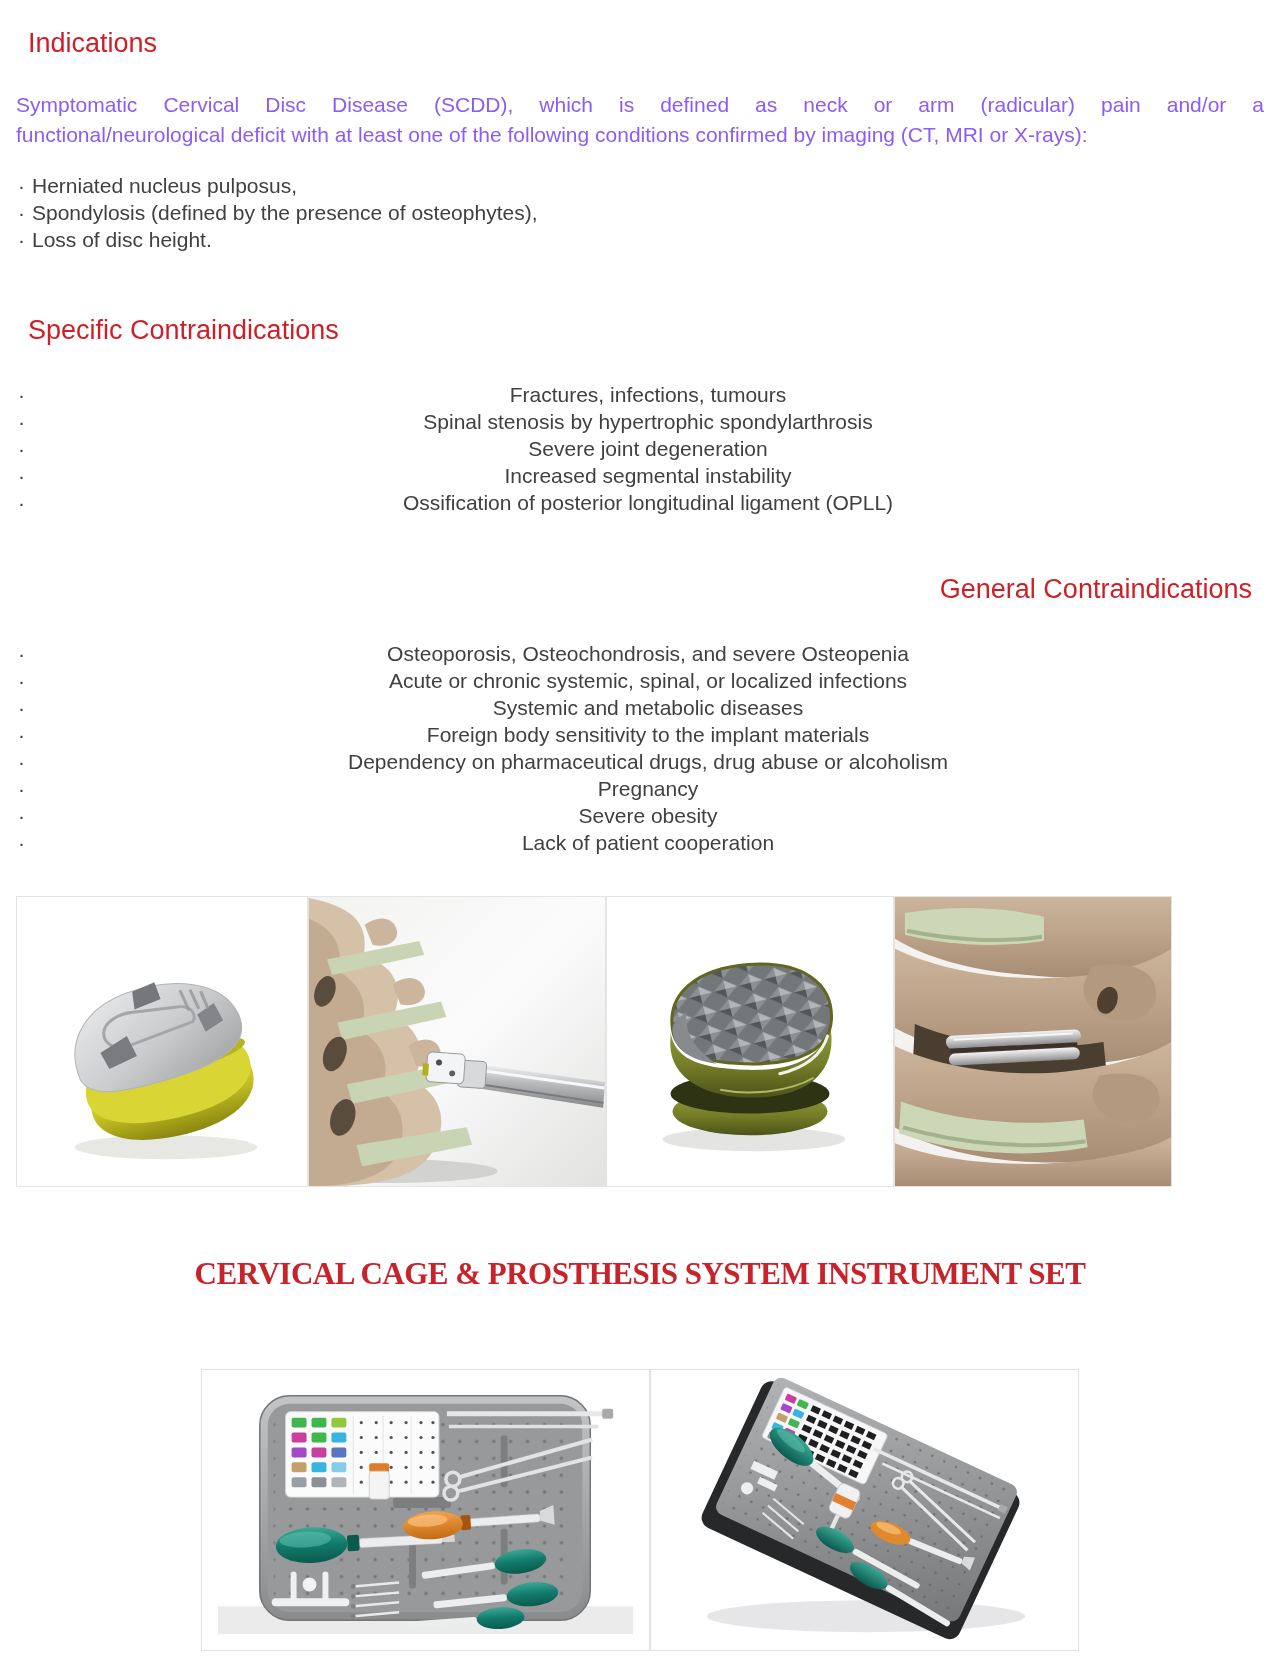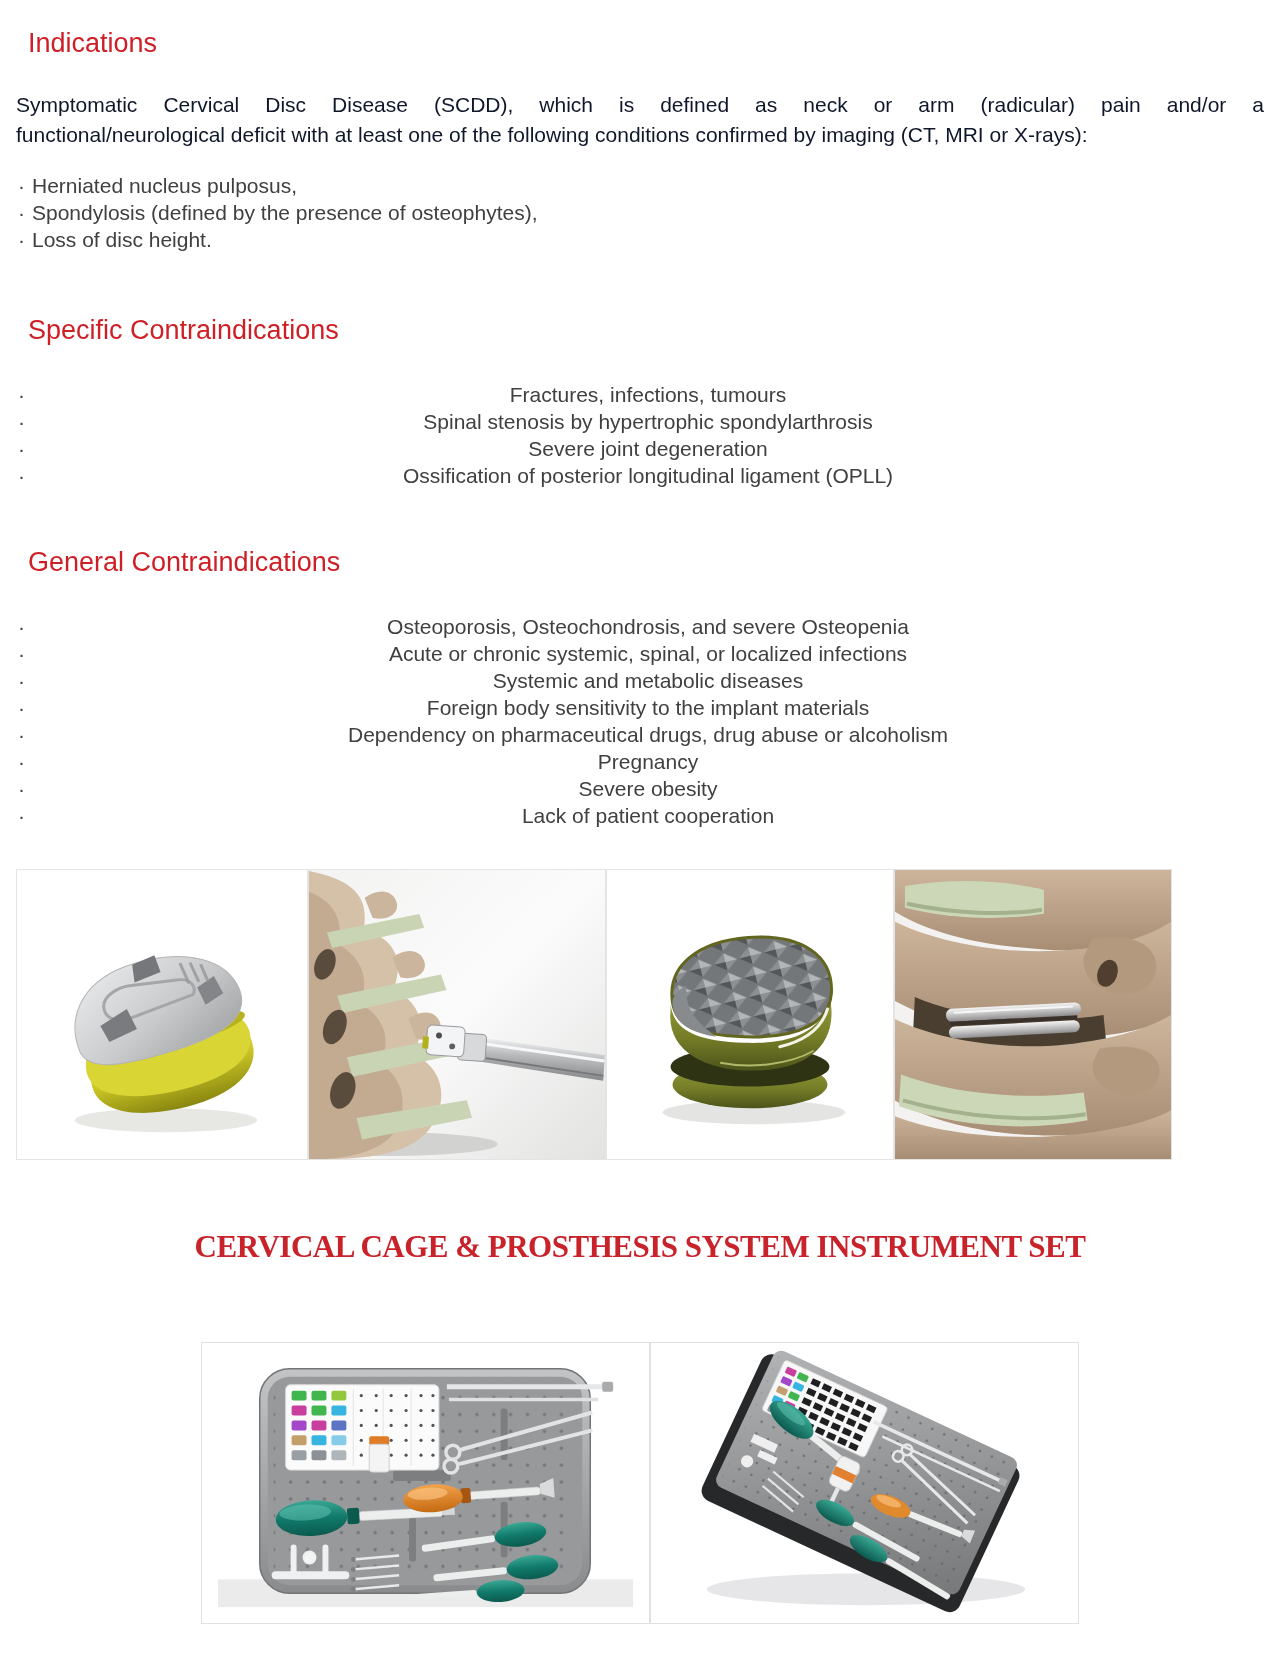--- a/index.html
+++ b/index.html
@@ -2,23 +2,23 @@
 <html><head>
 <meta charset="utf-8">
 <style>
   * { box-sizing: border-box; }
   html,body { margin:0; padding:0; background:#ffffff; }
   body { width:1280px; font-family:"Liberation Sans","DejaVu Sans",sans-serif; }
   .page { padding:14px 16px 11px 16px; }
 
   .section-heading { margin:12px; font-size:27px; font-weight:400; line-height:34px; color:#cf1f26; }
   .mt-spec { margin-top:60px; }
-  .mt-gen  { margin-top:56px; }
-
-  .para { margin:30px 0 0 0; font-size:21px; line-height:30px; color:#0f172a; }
+  .mt-gen  { margin-top:56px;text-align:right; }
+
+  .para { margin:30px 0 0 0; font-size:21px; line-height:30px; color:#8b5cf6; }
   .para .jline { display:block; text-align:justify; text-align-last:justify; }
   .para .nline { display:block; }
 
   ul.dotlist { list-style:none; margin:22px 0 0 0; padding:0; font-size:21px; line-height:27px; color:#404040; }
   ul.dotlist.mt-lg { margin-top:34px;text-align:center; }
   ul.dotlist li { position:relative; padding-left:16px; }
   ul.dotlist li::before { content:"\00B7"; position:absolute; left:2px; top:0; }
 
   .gallery { margin-top:40px; display:flex; align-items:flex-start; }
   .gallery figure { margin:0; border:1px solid #e4e4e5; background:#fff; height:291px; }
@@ -53,20 +53,21 @@
     <li>Spondylosis (defined by the presence of osteophytes),</li>
     <li>Loss of disc height.</li>
   </ul>
 
   <h2 class="section-heading mt-spec">Specific Contraindications</h2>
 
   <ul class="dotlist mt-lg">
     <li>Fractures, infections, tumours</li>
     <li>Spinal stenosis by hypertrophic spondylarthrosis</li>
     <li>Severe joint degeneration</li>
+    <li>Increased segmental instability</li>
     <li>Ossification of posterior longitudinal ligament (OPLL)</li>
   </ul>
 
   <h2 class="section-heading mt-gen">General Contraindications</h2>
 
   <ul class="dotlist mt-lg">
     <li>Osteoporosis, Osteochondrosis, and severe Osteopenia</li>
     <li>Acute or chronic systemic, spinal, or localized infections</li>
     <li>Systemic and metabolic diseases</li>
     <li>Foreign body sensitivity to the implant materials</li>

